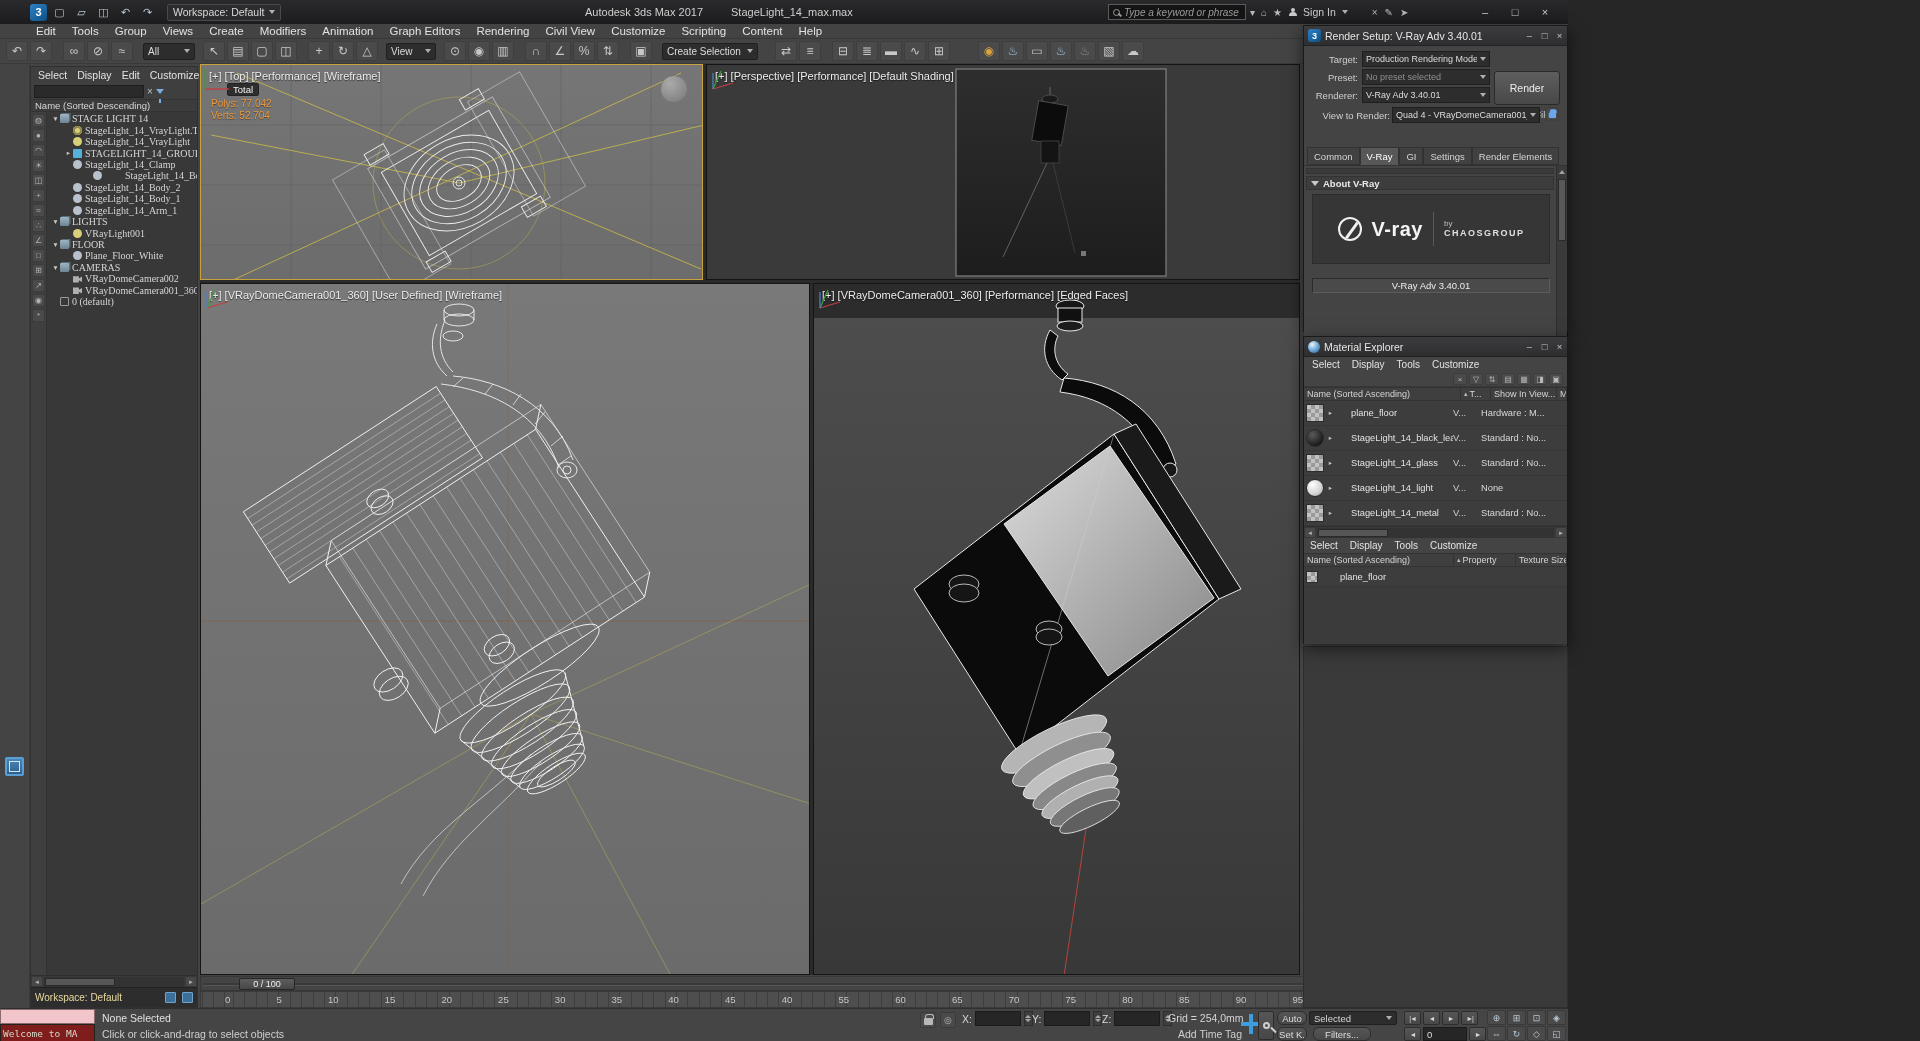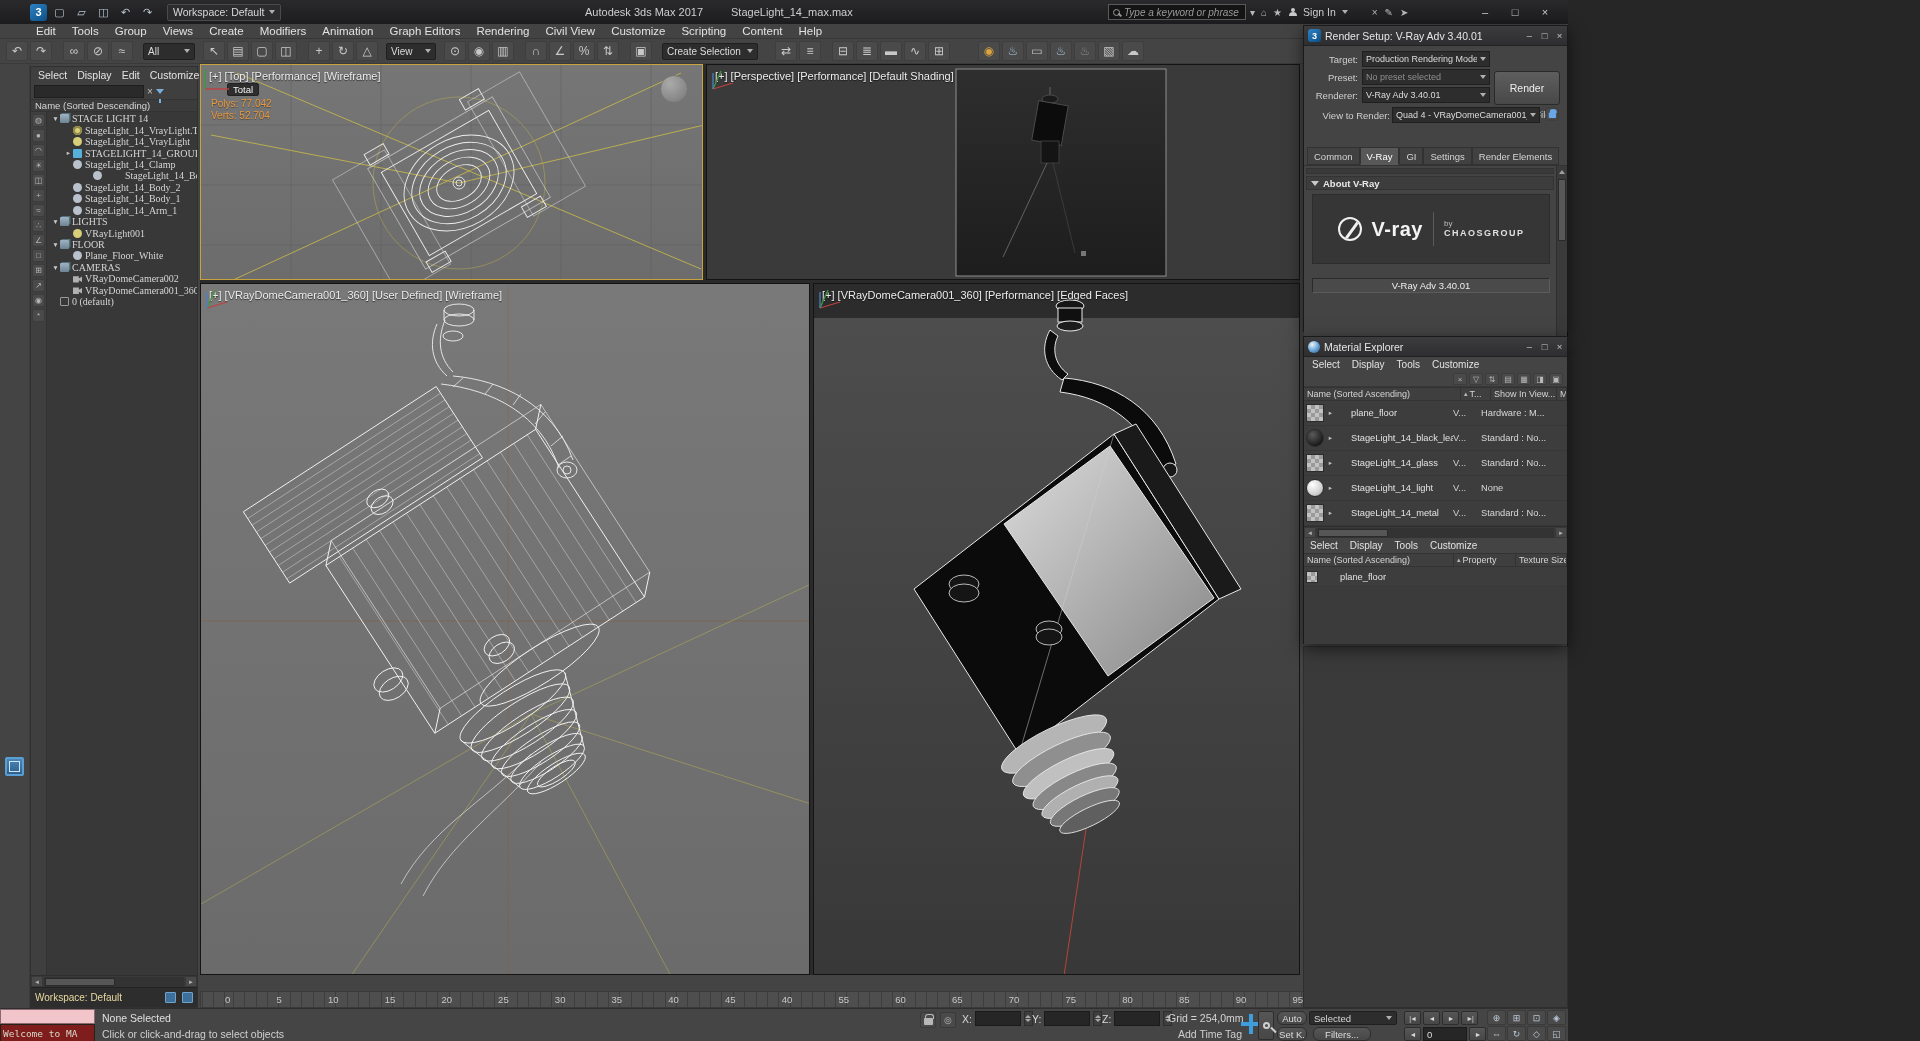--- a/index.html
+++ b/index.html
@@ -667,20 +667,25 @@
       </svg>
       <span class="vp-label">[+] [VRayDomeCamera001_360] [Performance] [Edged Faces]</span>
       <svg class="tripod" viewBox="0 0 34 30">
         <line x1="6" y1="24" x2="26" y2="18" stroke="#c04040" stroke-width="1.3"></line>
         <line x1="6" y1="24" x2="14" y2="6" stroke="#3f9a3f" stroke-width="1.3"></line>
         <line x1="6" y1="24" x2="6" y2="8" stroke="#4d7ec4" stroke-width="1.3"></line>
       </svg>
     </div>
   </div>
 
+  <div id="timeslider">
+    <div id="ts-track"></div>
+    <div id="ts-handle">0 / 100</div>
+    <div id="ts-next">►</div>
+  </div>
   <div id="ruler">
     <div id="ruler-ticks">
 
     <span class="tick">0</span>
         <span class="tick">5</span>
         <span class="tick">10</span>
         <span class="tick">15</span>
         <span class="tick">20</span>
         <span class="tick">25</span>
         <span class="tick">30</span>

